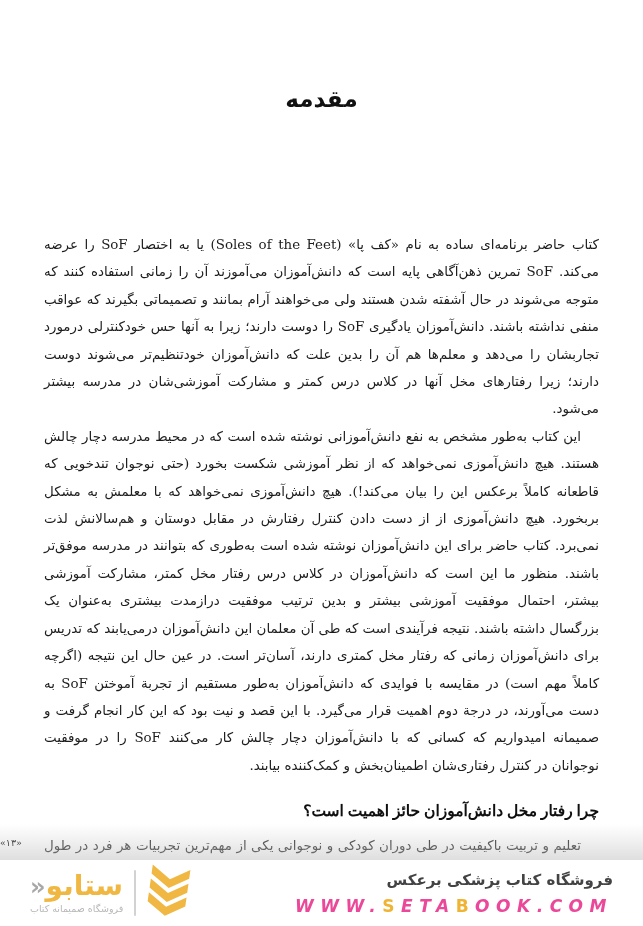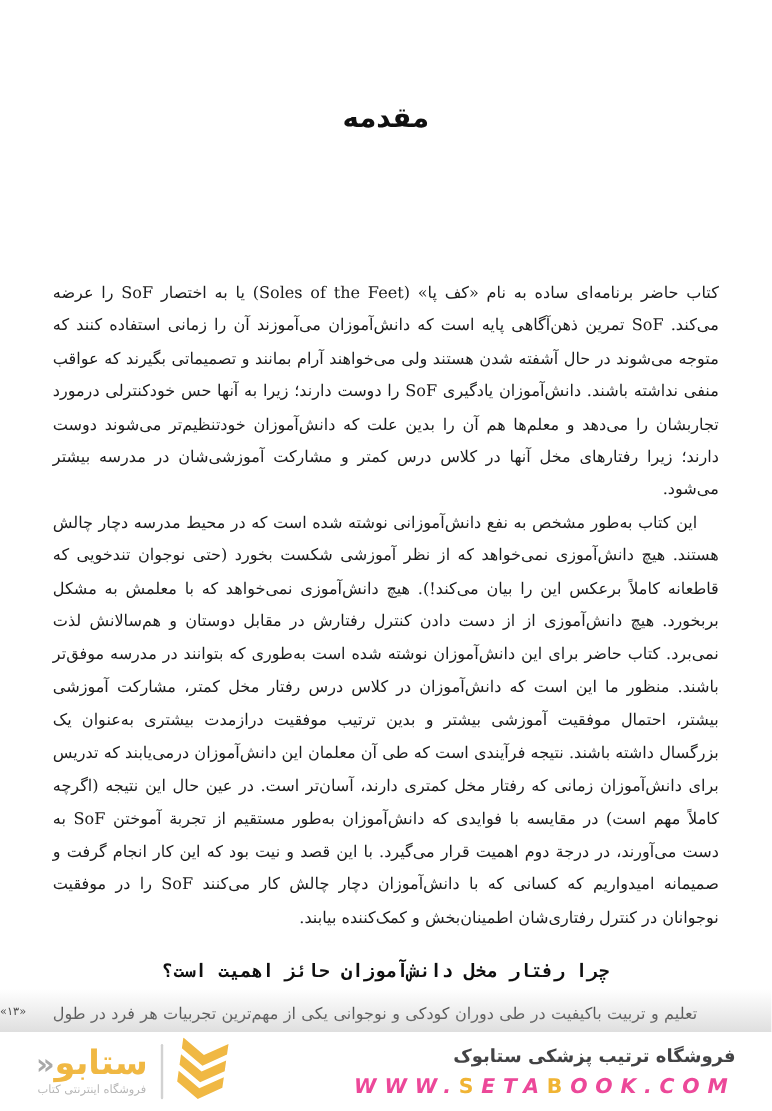--- a/index.html
+++ b/index.html
@@ -31,24 +31,24 @@
     font-family: "DejaVu Serif", "DejaVu Sans", serif;
     font-size: 13.4px;
     line-height: 27.4px;
     text-align: justify;
   }
   .para { margin: 0; }
   .para.indent { text-indent: 18px; }
 
   .section-heading {
     margin: 20px 0 10px 0;
-    font-family: Liberation Mono, monospace;
+    font-family: Liberation Serif, serif;
     font-size: 15.5px; font-weight: bold;
     color: #0f0f0f;
-    text-align: center;
+    text-align: right;
     line-height: 1.5;
   }
 
   .bottom-shade {
     position: absolute; left: 0; right: 0; top: 824px; height: 36px;
     background: linear-gradient(180deg,
        rgba(214,214,214,0) 0%,
        rgba(208,208,208,0.30) 45%,
        rgba(196,196,196,0.55) 100%);
   }
@@ -128,31 +128,31 @@
     </div>
   </div>
 
   <div class="footer">
 
     <div class="logo">
       <div class="logo-text">
         <div class="wordmark">
           <span class="wm-main">ستابو</span><span class="wm-kaf">«</span>
         </div>
-        <div class="tagline">فروشگاه اینترنتی کتاب</div>
+        <div class="tagline">فروشگاه صمیمانه کتاب</div>
       </div>
       <div class="logo-divider"></div>
       <svg class="chevrons" width="42" height="52" viewBox="0 0 42 52" aria-hidden="true">
         <polygon points="2,0 21,12 40,0 40,9 21,21 2,9" fill="#F0B843"></polygon>
         <polygon points="2,14 21,26 40,14 40,23 21,35 2,23" fill="#F0B843"></polygon>
         <polygon points="2,28 21,40 40,28 40,37 21,49 2,37" fill="#F0B843"></polygon>
       </svg>
     </div>
 
     <div class="site-block">
-      <div class="store-name">فروشگاه ترتیب پزشکی ستابوک</div>
+      <div class="store-name">فروشگاه کتاب پزشکی برعکس</div>
       <div class="website">
         <span class="dark">WWW.</span><span class="accent">S</span><span class="dark">ETA</span><span class="accent">B</span><span class="dark">OOK.COM</span>
       </div>
     </div>
 
   </div>
 </div>
 
 </body></html>

